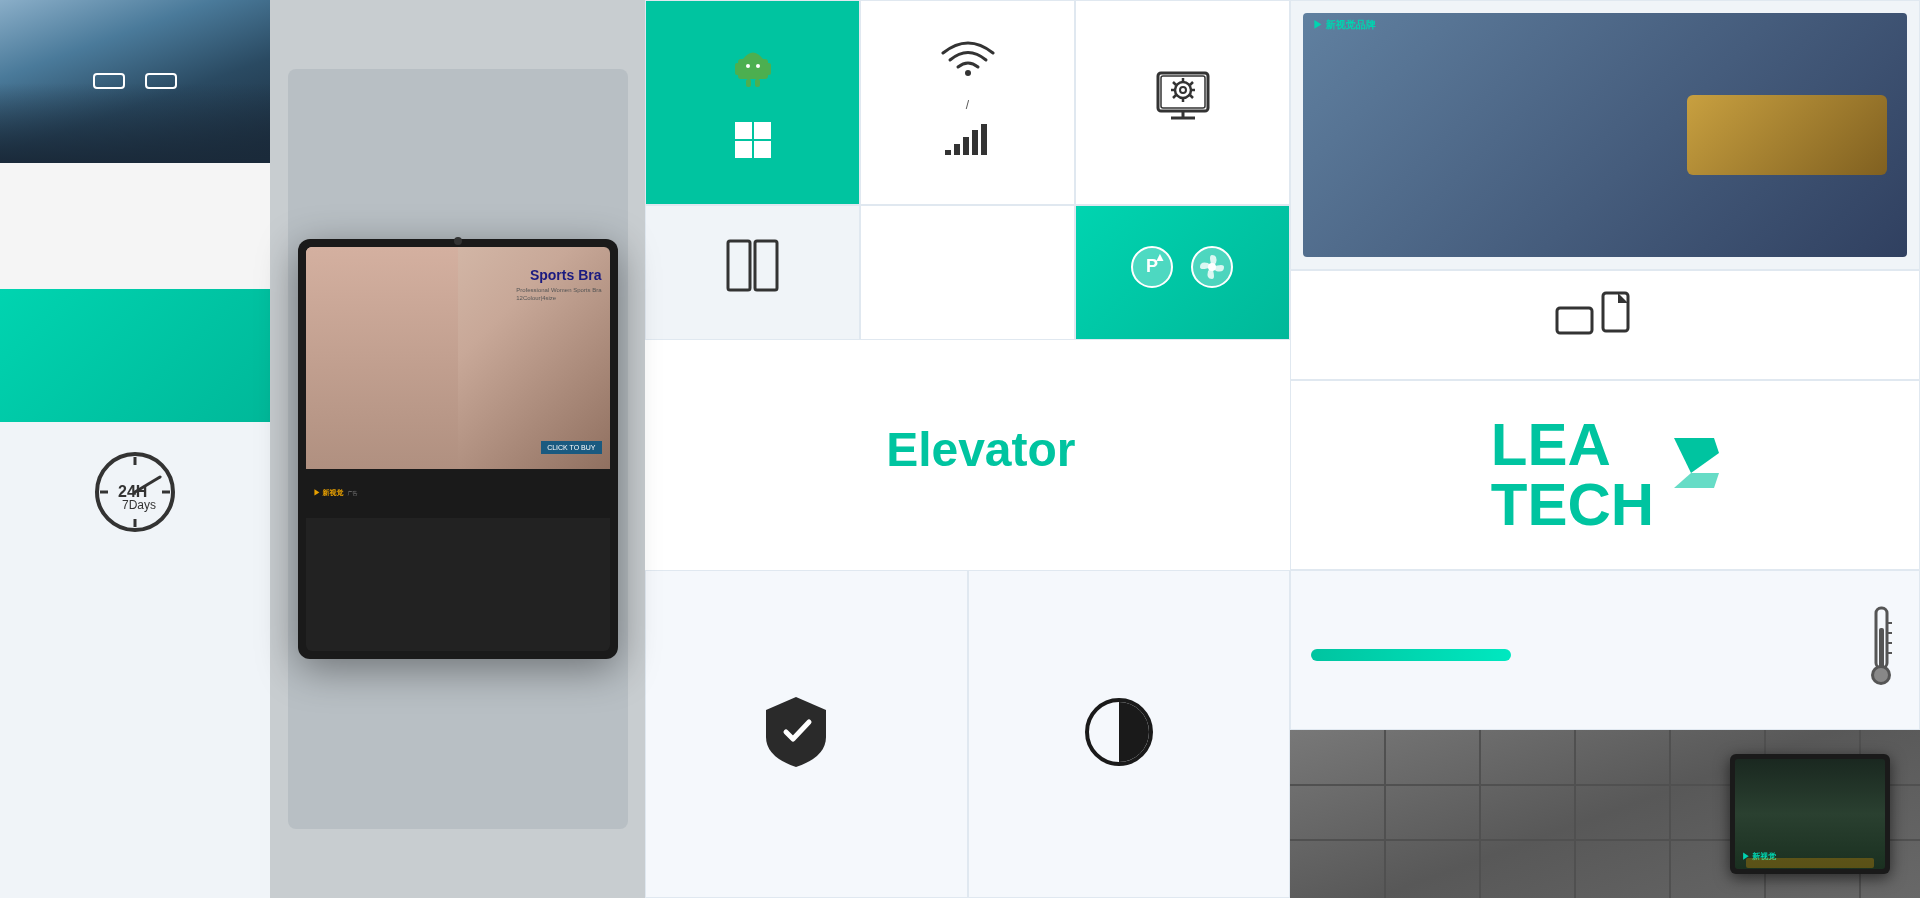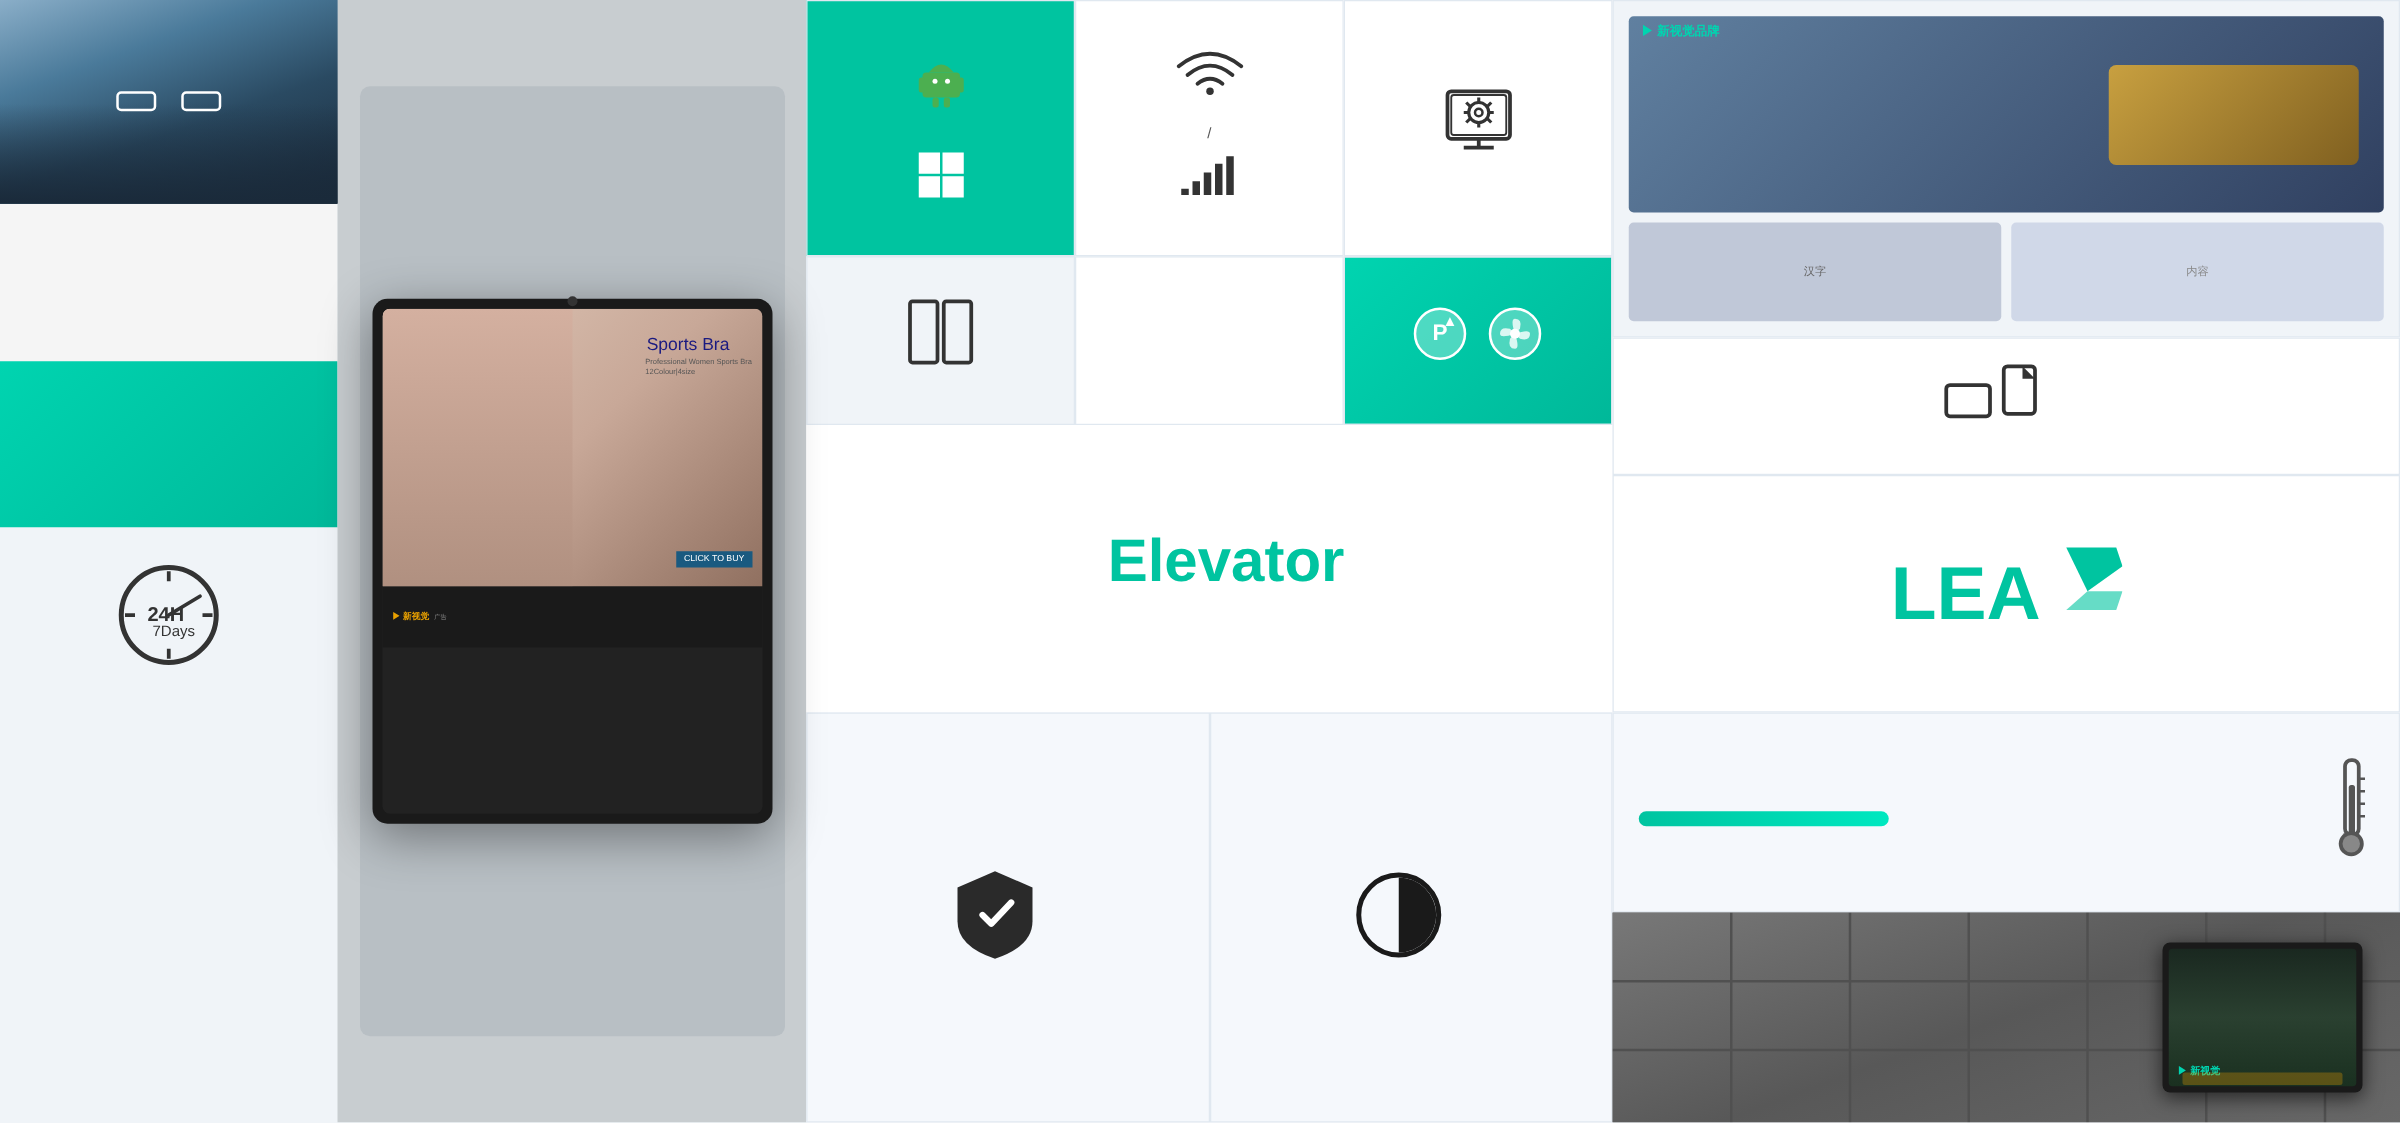--- a/index.html
+++ b/index.html
@@ -191,21 +191,21 @@
   <div style="width:340px; height:760px; background:#b8bfc4; border-radius:8px; display:flex; flex-direction:column; align-items:center; justify-content:center; padding:20px 40px;">
     <div class="device-frame">
 
       <div style="position:absolute;top:-2px;left:50%;transform:translateX(-50%);width:8px;height:8px;background:#333;border-radius:50%;z-index:10;"></div>
       <div class="device-screen">
 
         <div style="height:55%; background:linear-gradient(135deg,#e0c8b8 0%,#c8a898 50%,#907060 100%); position:relative; overflow:hidden;">
 
           <div style="position:absolute;left:0;top:0;width:50%;height:100%;background:linear-gradient(180deg,#d4b0a0,#b09080);"></div>
 
-          <div style="position:absolute;right:26px;top:20px;color:#1a1a80;font-size:14px;font-weight:normal;">Sports Bra</div>
+          <div style="position:absolute;right:8px;top:20px;color:#1a1a80;font-size:14px;font-weight:bold;">Sports Bra</div>
           <div style="position:absolute;right:8px;top:40px;color:#555;font-size:6px;line-height:1.3;">Professional Women Sports Bra<br>12Colour|4size</div>
           <div style="position:absolute;right:8px;bottom:15px;background:#1a5a80;color:white;font-size:7px;padding:3px 6px;">CLICK TO BUY</div>
         </div>
 
         <div style="height:12%;background:#1a1a1a;display:flex;align-items:center;padding:0 8px;gap:4px;">
           <span style="color:#e8a000;font-size:7px;font-weight:bold;">▶ 新视觉</span>
           <span style="color:#888;font-size:5px;">广告</span>
         </div>
 
       </div>
@@ -370,28 +370,20 @@
 
   <div style="height:270px; background:#f0f4f8; border:1px solid #e0e8f0; display:flex; flex-direction:column; padding:12px; gap:8px;">
 
     <div style="flex:2; background:linear-gradient(135deg,#6080a0,#304060); border-radius:4px; overflow:hidden; position:relative;">
 
       <div style="position:absolute;right:20px;top:50%;transform:translateY(-50%);width:200px;height:80px;background:linear-gradient(135deg,#c8a040,#806020);border-radius:6px;"></div>
 
       <div style="position:absolute;top:5px;left:10px;color:#00d4b0;font-size:10px;font-weight:bold;">▶ 新视觉品牌</div>
     </div>
 
-    <div style="flex:1; display:flex; gap:8px;">
-      <div style="flex:1;background:#c0c8d8;border-radius:4px;display:flex;align-items:center;justify-content:center;">
-        <span style="color:#666;font-size:9px;">汉字</span>
-      </div>
-      <div style="flex:1;background:#d0d8e8;border-radius:4px;display:flex;align-items:center;justify-content:center;">
-        <span style="color:#888;font-size:9px;">内容</span>
-      </div>
-    </div>
   </div>
 
   <div style="height:110px; background:white; border:1px solid #e0e8f0; display:flex; align-items:center; justify-content:center; gap:20px; padding:15px;">
 
     <div>
       <svg width="80" height="70" viewBox="0 0 80 70">
 
         <rect x="2" y="20" width="35" height="25" rx="3" fill="none" stroke="#333" stroke-width="3"></rect>
 
         <rect x="48" y="5" width="25" height="38" rx="3" fill="none" stroke="#333" stroke-width="3"></rect>
@@ -399,20 +391,21 @@
         <path d="M63 5 L73 15 L63 15 Z" fill="#333"></path>
       </svg>
     </div>
     <div style="font-size:17px;color:#333;line-height:1.5;"></div>
   </div>
 
   <div style="height:190px; background:white; border:1px solid #e0e8f0; display:flex; align-items:center; justify-content:center;">
     <div style="display:flex; align-items:center; gap:10px;">
       <div style="display:flex;flex-direction:column;line-height:1;">
         <span style="font-size:60px;font-weight:900;color:#00c4a0;">LEA</span>
+        <span style="font-size:60px;font-weight:900;color:#00c4a0;">TECH</span>
       </div>
       <div>
         <svg width="55" height="80" viewBox="0 0 55 80">
 
           <path d="M10 5 L50 5 L55 20 L27 40 Z" fill="#00c4a0"></path>
           <path d="M10 55 L50 55 L55 40 L27 40 Z" fill="#00c4a0" opacity="0.6"></path>
         </svg>
       </div>
     </div>
   </div>

